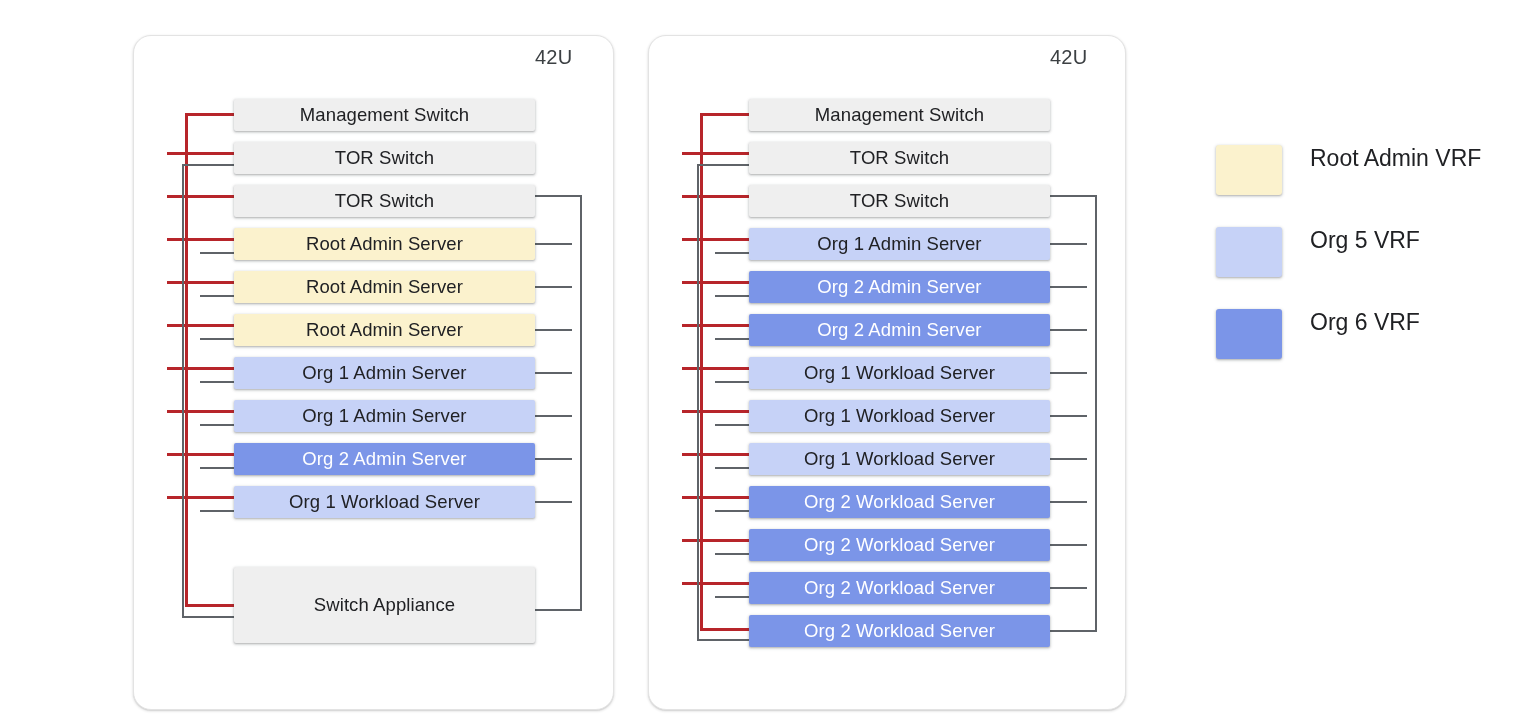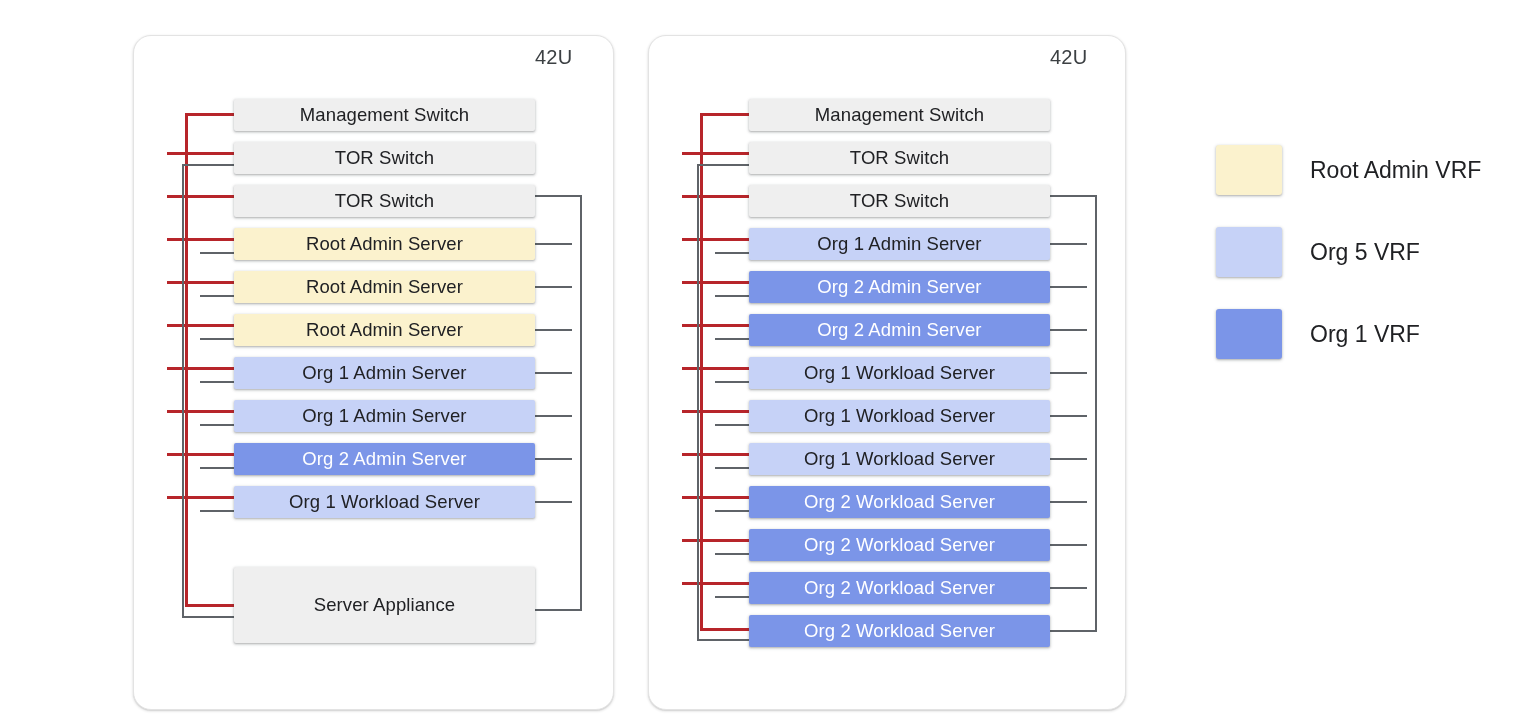--- a/index.html
+++ b/index.html
@@ -44,21 +44,21 @@
 
   
   .wire{position:absolute;}
   .h-red  {height:0;border-top:3px solid #b7252a;}
   .v-red  {width:0;border-left:3px solid #b7252a;}
   .h-gray {height:0;border-top:2.6px solid #5f6368;}
   .v-gray {width:0;border-left:2.6px solid #5f6368;}
 
   
   .legend{position:absolute;}
-  .legend-row{position:absolute;display:flex;align-items:center;}
+  .legend-row{position:absolute;display:flex;align-items:flex-start;}
   .swatch{
     width:66px;height:50px;border-radius:3px;
     box-shadow:0 1px 2px rgba(60,64,67,.30), 0 1px 3px 1px rgba(60,64,67,.12);
     flex:0 0 auto;
   }
   .sw-root{background:#fbf2cd;}
   .sw-org1{background:#c6d2f7;}
   .sw-org2{background:#7b95e8;}
   .legend-label{
     margin-left:28px;
@@ -113,21 +113,21 @@
   <div class="dev t-infra" style="left:234px;top:99px;width:301px;height:32px;">Management Switch</div>
   <div class="dev t-infra" style="left:234px;top:142px;width:301px;height:32px;">TOR Switch</div>
   <div class="dev t-infra" style="left:234px;top:185px;width:301px;height:32px;">TOR Switch</div>
   <div class="dev t-root" style="left:234px;top:228px;width:301px;height:32px;">Root Admin Server</div>
   <div class="dev t-root" style="left:234px;top:271px;width:301px;height:32px;">Root Admin Server</div>
   <div class="dev t-root" style="left:234px;top:314px;width:301px;height:32px;">Root Admin Server</div>
   <div class="dev t-org1" style="left:234px;top:357px;width:301px;height:32px;">Org 1 Admin Server</div>
   <div class="dev t-org1" style="left:234px;top:400px;width:301px;height:32px;">Org 1 Admin Server</div>
   <div class="dev t-org2" style="left:234px;top:443px;width:301px;height:32px;">Org 2 Admin Server</div>
   <div class="dev t-org1" style="left:234px;top:486px;width:301px;height:32px;">Org 1 Workload Server</div>
-  <div class="dev t-infra" style="left:234px;top:567px;width:301px;height:76px;">Server Appliance</div>
+  <div class="dev t-infra" style="left:234px;top:567px;width:301px;height:76px;">Switch Appliance</div>
 
   <div class="rack" style="left:648px;top:35px;width:476px;height:673px;"></div>
   <div class="rack-label" style="left:1050px;top:46px;">42U</div>
 
   <div class="wire v-red" style="left:700px;top:113px;height:518px;"></div>
   <div class="wire h-red" style="left:700px;top:113px;width:50px;"></div>
   <div class="wire h-red" style="left:682px;top:152px;width:68px;"></div>
   <div class="wire h-red" style="left:682px;top:195px;width:68px;"></div>
   <div class="wire h-red" style="left:682px;top:238px;width:68px;"></div>
   <div class="wire h-red" style="left:682px;top:281px;width:68px;"></div>
@@ -187,17 +187,17 @@
       <span class="legend-label">Root Admin VRF</span>
     </div>
 
     <div class="legend-row" style="left:0;top:82px;">
       <span class="swatch sw-org1"></span>
       <span class="legend-label">Org 5 VRF</span>
     </div>
 
     <div class="legend-row" style="left:0;top:164px;">
       <span class="swatch sw-org2"></span>
-      <span class="legend-label">Org 1 VRF</span>
+      <span class="legend-label">Org 6 VRF</span>
     </div>
   </div>
 
 </div>
 
 </body></html>

